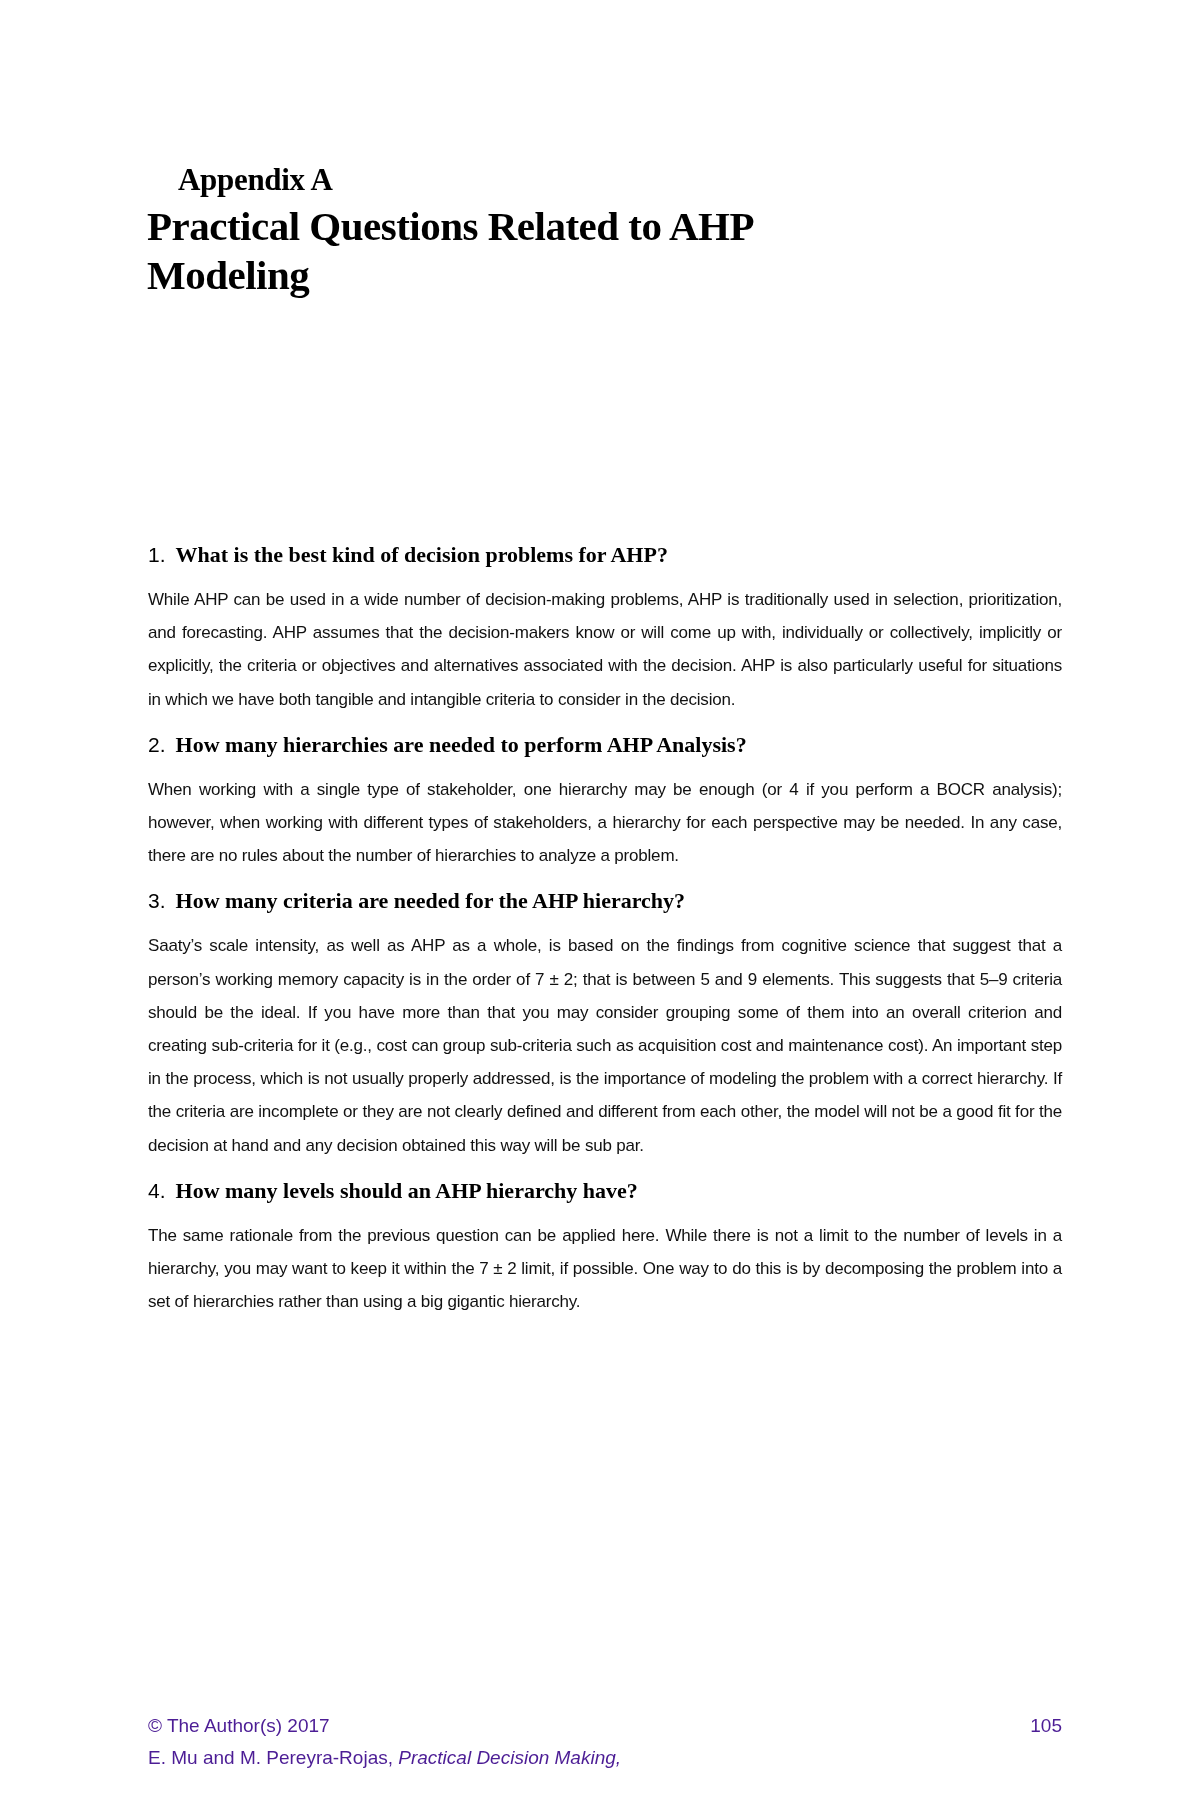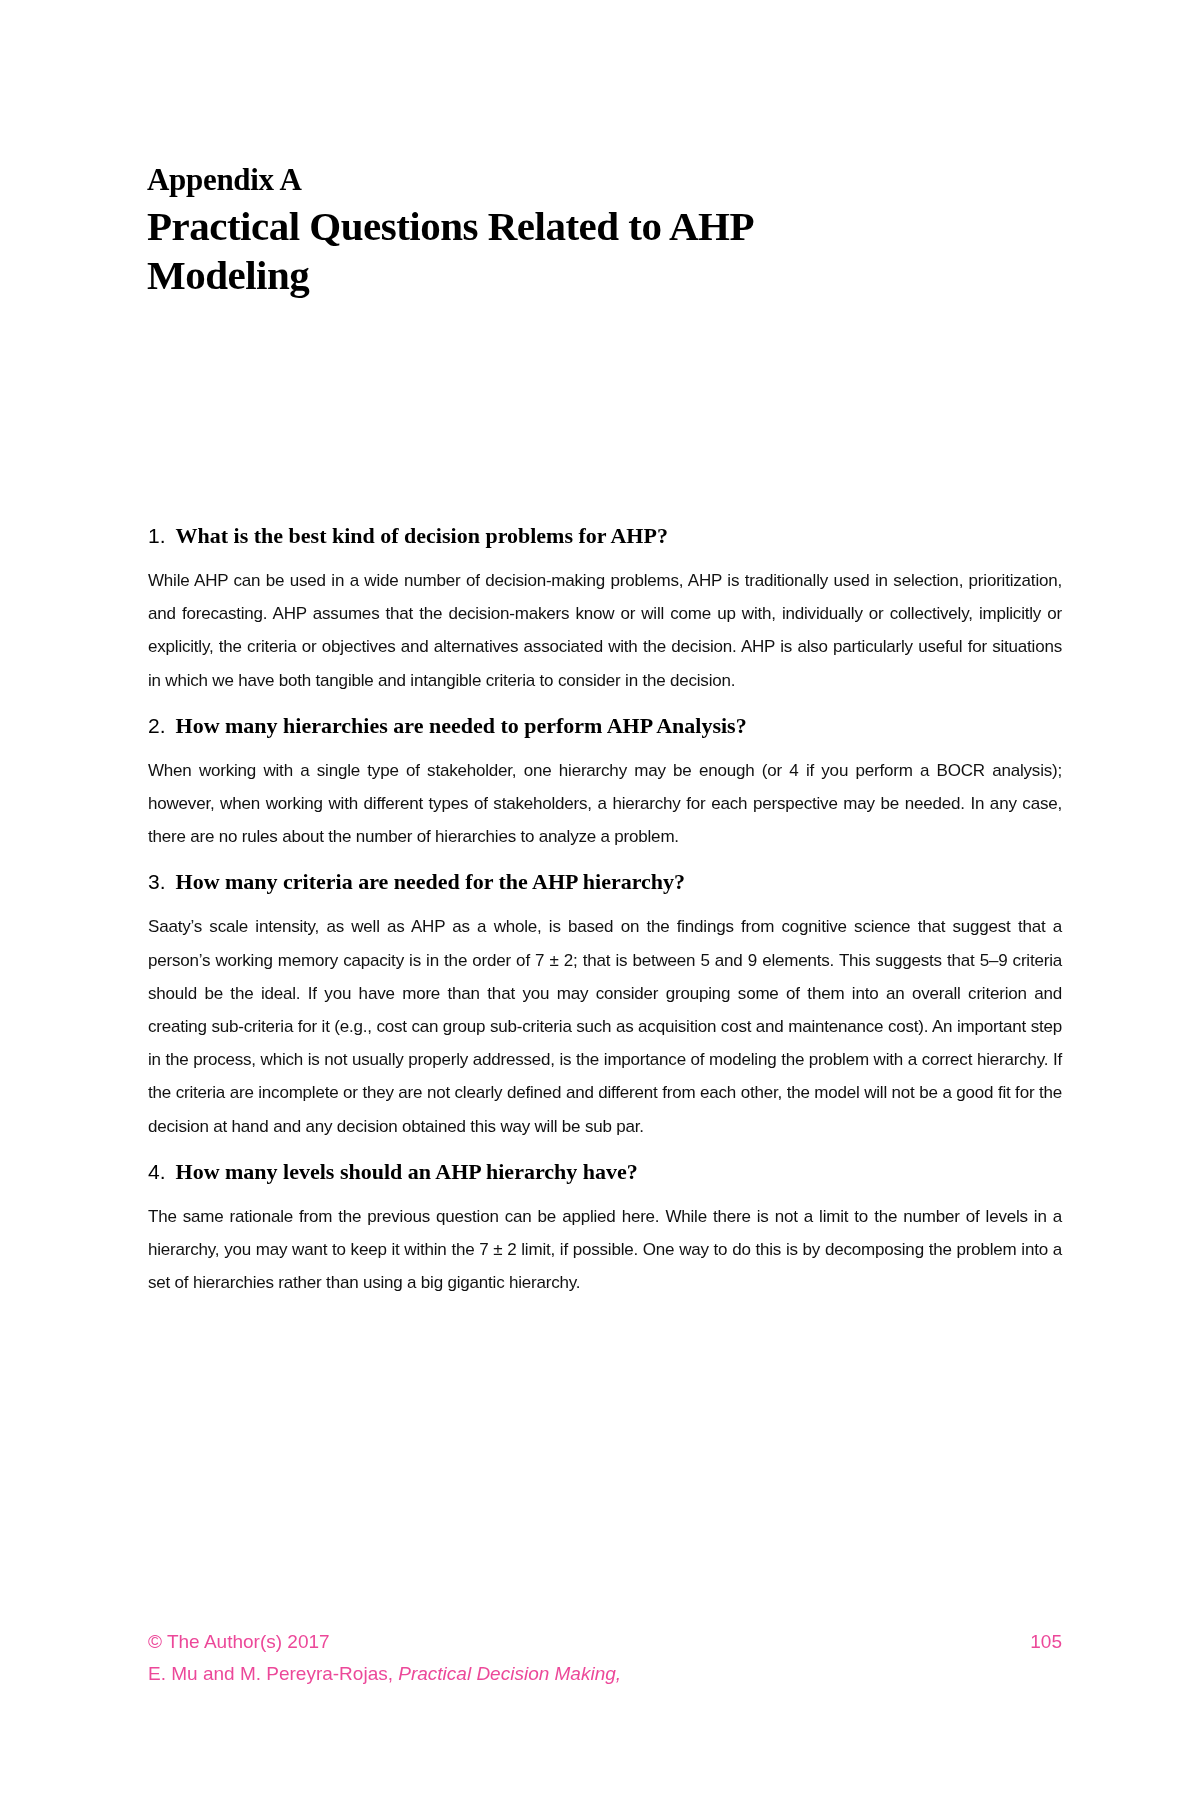--- a/index.html
+++ b/index.html
@@ -1,27 +1,27 @@
 <!DOCTYPE html>
 <html><head>
 <meta charset="utf-8">
 <style>
   html, body { margin: 0; padding: 0; background: #ffffff; }
   body { width: 1200px; height: 1820px; position: relative; overflow: hidden; color: #111; }
   .page { position: absolute; left: 0; top: 0; width: 1200px; height: 1820px; background: #fff; }
   .title-block { position: absolute; left: 147px; top: 160px; width: 900px; font-family: "Liberation Serif", "DejaVu Serif", serif; font-weight: bold; color: #000; }
-  .appendix-label { font-size: 31px; line-height: 40px; letter-spacing: -0.3px; }
+  .appendix-label { font-size: 31px; line-height: 40px; letter-spacing: -0.3px; margin-left: 31px; }
   .chapter-title { font-size: 41px; line-height: 49px; letter-spacing: -0.5px; margin-top: 2px; }
-  .content { position: absolute; left: 148px; top: 522px; width: 914px; font-family: "Liberation Sans", "DejaVu Sans", sans-serif; }
+  .content { position: absolute; left: 148px; top: 541px; width: 914px; font-family: "Liberation Sans", "DejaVu Sans", sans-serif; }
   .question { margin: 0; }
   .q-heading { font-size: 21px; line-height: 28px; margin: 0 0 14px 0; color: #000; }
   .q-num { font-weight: normal; margin-right: 10px; }
   .q-text { font-family: "Liberation Serif", "DejaVu Serif", serif; font-weight: bold; font-size: 22px; }
   .q-body { font-size: 17px; line-height: 33.2px; margin: 0 0 15px 0; text-align: justify; color: #111; letter-spacing: -0.2px; }
-  .footer { position: absolute; left: 148px; top: 1626px; width: 914px; font-family: "Liberation Sans", "DejaVu Sans", sans-serif; font-size: 19px; line-height: 31.5px; color: #ec4899; }
+  .footer { position: absolute; left: 148px; top: 1710px; width: 914px; font-family: "Liberation Sans", "DejaVu Sans", sans-serif; font-size: 19px; line-height: 31.5px; color: #4c1d95; }
   .footer-line { display: block; }
   .page-number { position: absolute; right: 0; top: 0; }
   .italic { font-style: italic; }
 </style>
 </head>
 <body>
 
 <div class="page">
 
   <div class="title-block">

